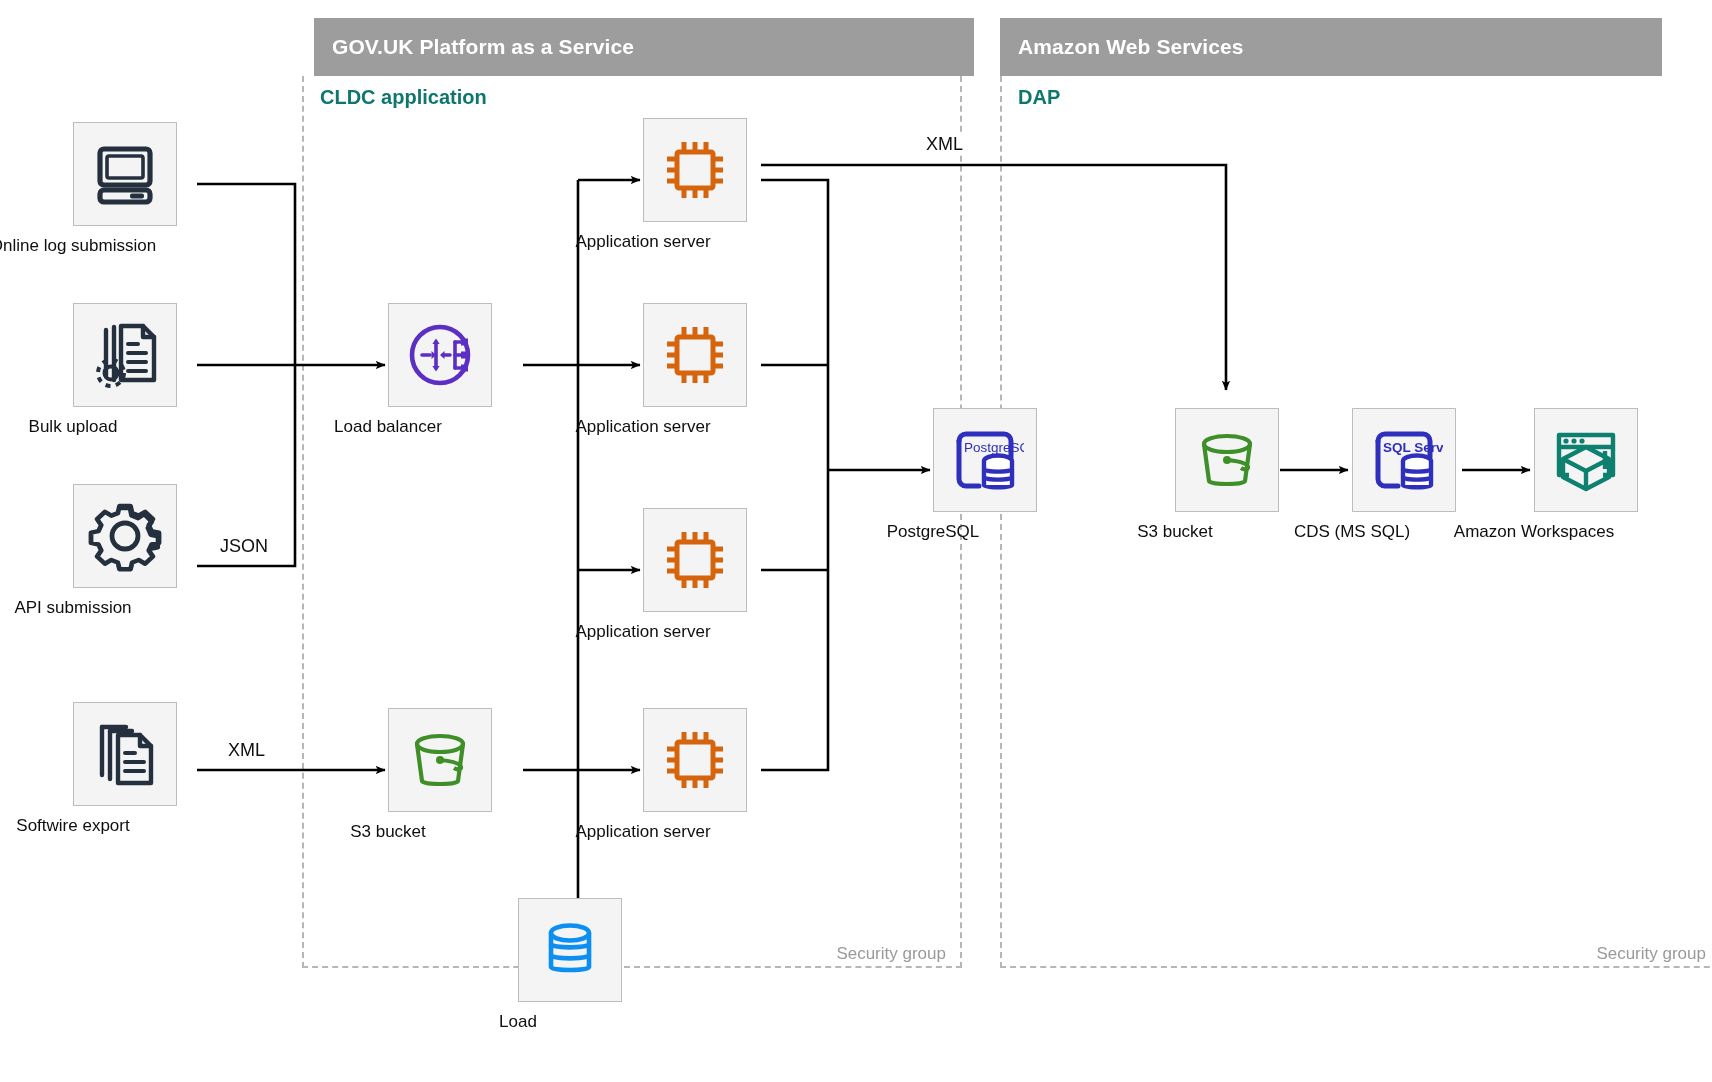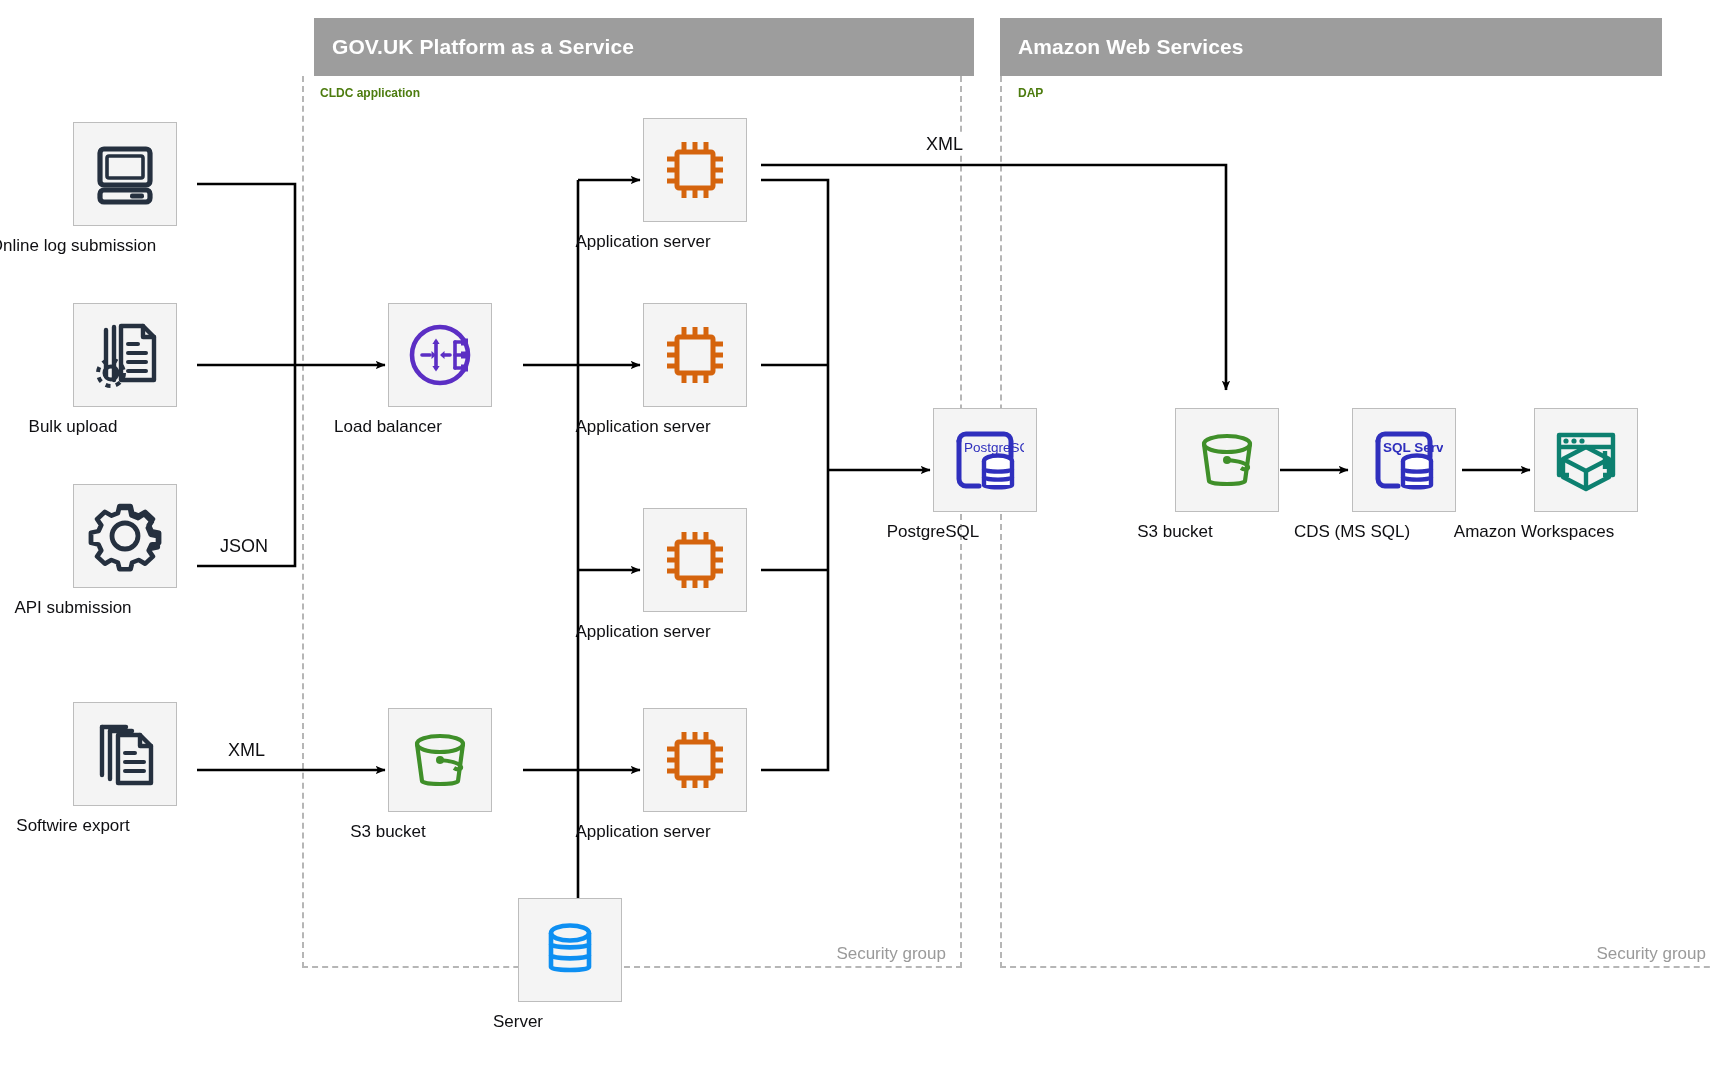--- a/index.html
+++ b/index.html
@@ -34,23 +34,23 @@
   }
   .group-body {
     position: absolute;
     border: 2px dashed #b6b6b6;
     border-top: none;
     box-sizing: border-box;
     background: transparent;
   }
   .subgroup-label {
     position: absolute;
-    font-size: 12px;
+    font-size: 20px;
     font-weight: bold;
-    color: #4d7c0f;
+    color: #0f766e;
   }
   .security-label {
     position: absolute;
     font-size: 17px;
     color: #9a9a9a;
     text-align: right;
   }
 
   
   .node {
@@ -347,21 +347,21 @@
     <div class="node-box">
       <svg width="74" height="74" viewBox="0 0 74 74">
         <g fill="none" stroke="#0d8ff2" stroke-width="4.6">
           <ellipse cx="37" cy="20" rx="19" ry="7.5"></ellipse>
           <path d="M18,20 L18,54 C18,58 56,58 56,54 L56,20"></path>
           <path d="M18,31 C18,35.5 56,35.5 56,31"></path>
           <path d="M18,42 C18,46.5 56,46.5 56,42"></path>
         </g>
       </svg>
     </div>
-    <div class="node-label">Server</div>
+    <div class="node-label">Load</div>
   </div>
 
   <div class="node" style="left:933px; top:408px;">
     <div class="node-box">
       <svg width="78" height="78" viewBox="0 0 78 78">
         <path d="M13,20 a7,7 0 0 1 7,-7 L58,13 a7,7 0 0 1 7,7 L65,36" fill="none" stroke="#2f2fbd" stroke-width="5" stroke-linecap="round"></path>
         <path d="M13,20 L13,58 a7,7 0 0 0 7,7 L33,65" fill="none" stroke="#2f2fbd" stroke-width="5" stroke-linecap="round"></path>
         <text x="18" y="31" font-family="'Liberation Sans', sans-serif" font-size="13.5" fill="#2f2fbd">PostgreSQL</text>
         <g fill="#ffffff" stroke="#2f2fbd" stroke-width="4.4">
           <ellipse cx="52" cy="40" rx="14" ry="5.5"></ellipse>

